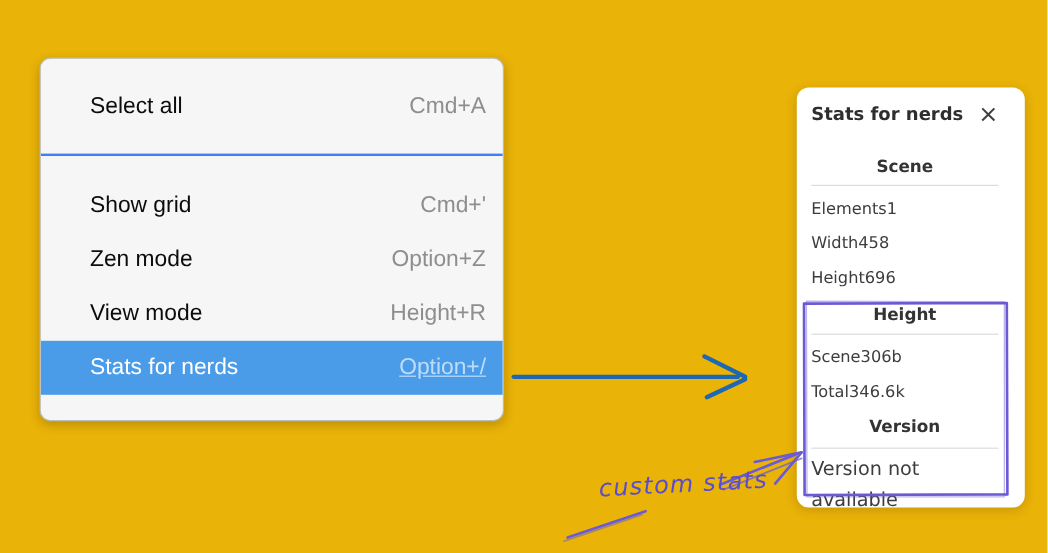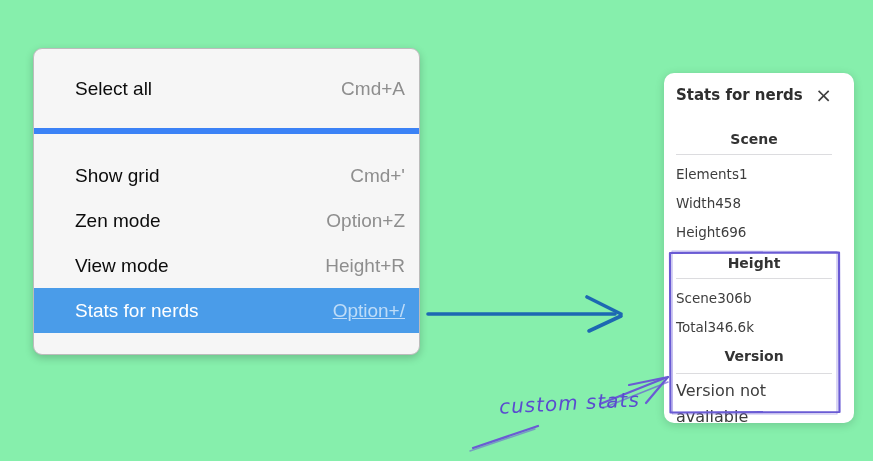--- a/index.html
+++ b/index.html
@@ -1,24 +1,24 @@
 <!DOCTYPE html>
 <html><head>
 <meta charset="utf-8">
 <style>
   html,body{margin:0;padding:0;background:#fff;}
-  .stage{position:relative;width:873px;height:461px;background:#86efac;overflow:hidden;
+  .stage{position:relative;width:873px;height:461px;background:#eab308;overflow:hidden;
          font-family:"Liberation Sans",sans-serif;}
 
   
   .menu{position:absolute;left:33px;top:48px;width:387px;box-sizing:border-box;
         background:#f6f6f6;border:1px solid #bcbcbc;border-radius:9px;
         box-shadow:0 3px 9px rgba(0,0,0,.20);font-size:19px;color:#0c0c0c;overflow:hidden;}
   .m-sec{padding:18px 0;}
-  .m-sec.second{border-top:6px solid #3b82f6;padding:19px 0 21px;}
+  .m-sec.second{border-top:2px solid #3b82f6;padding:19px 0 21px;}
   .m-row{height:43px;display:flex;align-items:center;justify-content:space-between;
          padding:0 14px 0 41px;}
   .m-sec.second .m-row{height:45px;}
   .m-short{color:#8e8e8e;}
   .m-row.hl{background:#4a9ce9;color:#ffffff;}
   .m-row.hl .m-short{color:#bedcf8;text-decoration:underline;}
 
   
   .panel{position:absolute;left:664px;top:73px;width:190px;height:350px;box-sizing:border-box;
          background:#ffffff;border-radius:10px;box-shadow:0 2px 10px rgba(0,0,0,.16);

